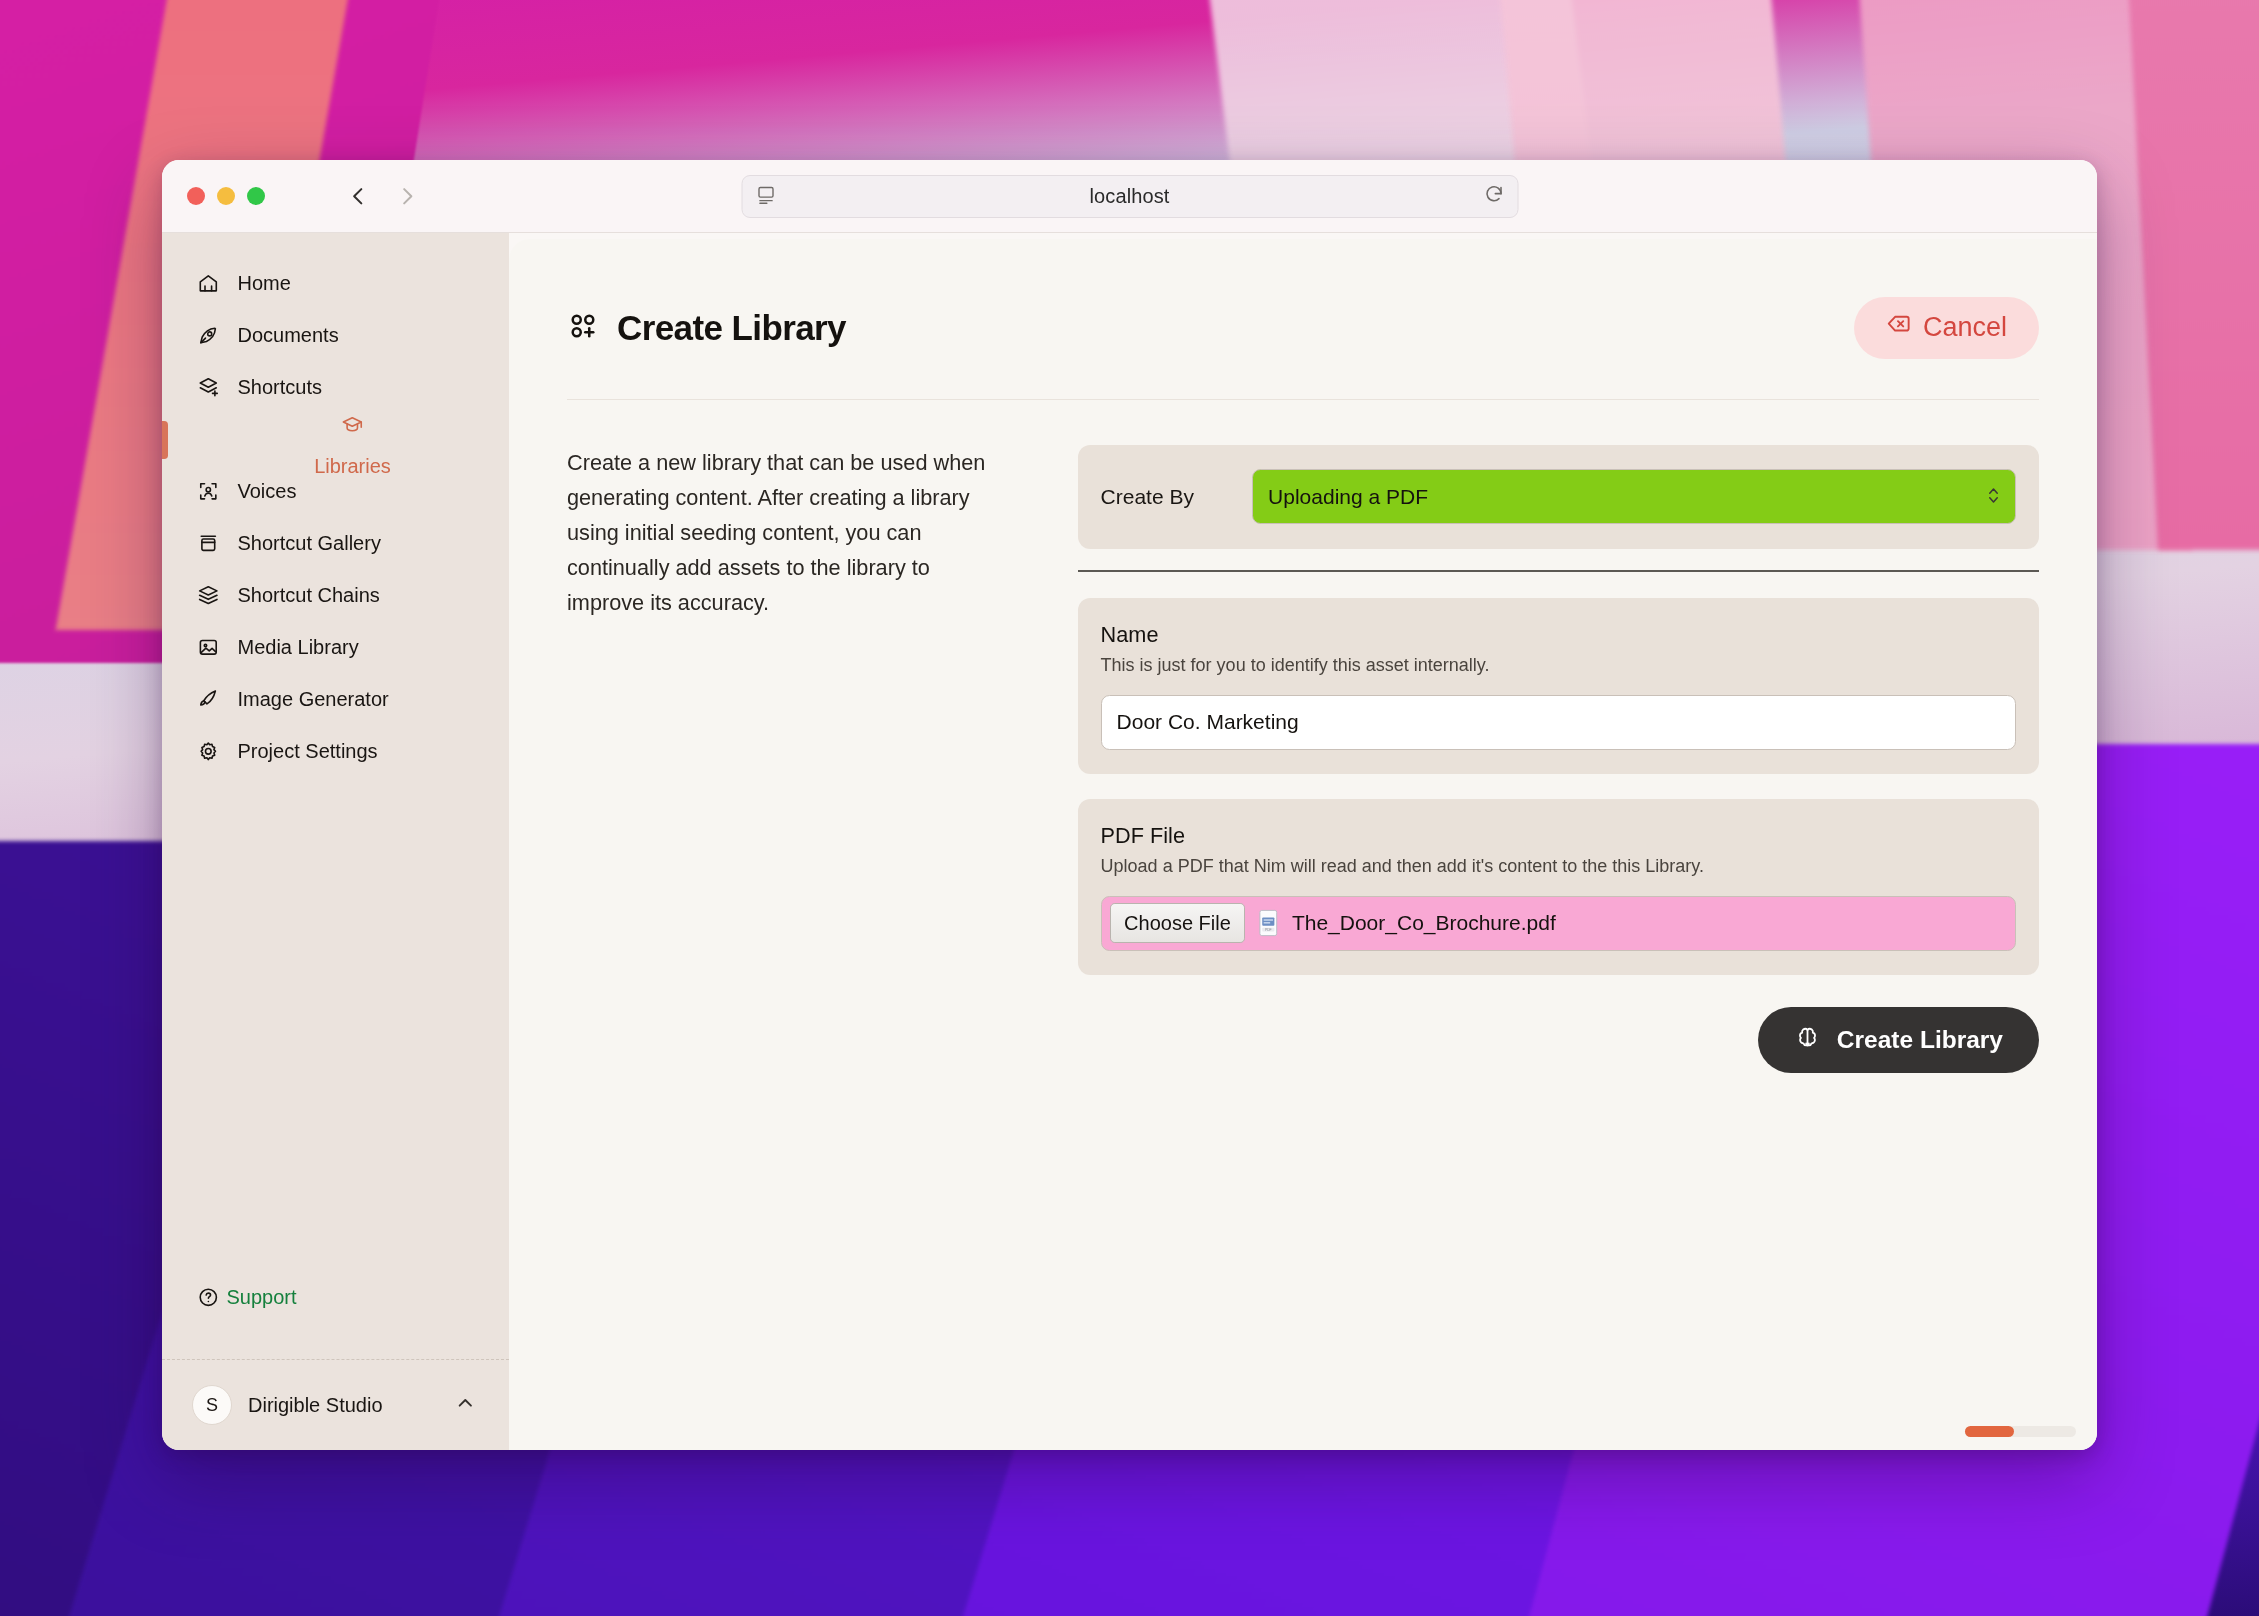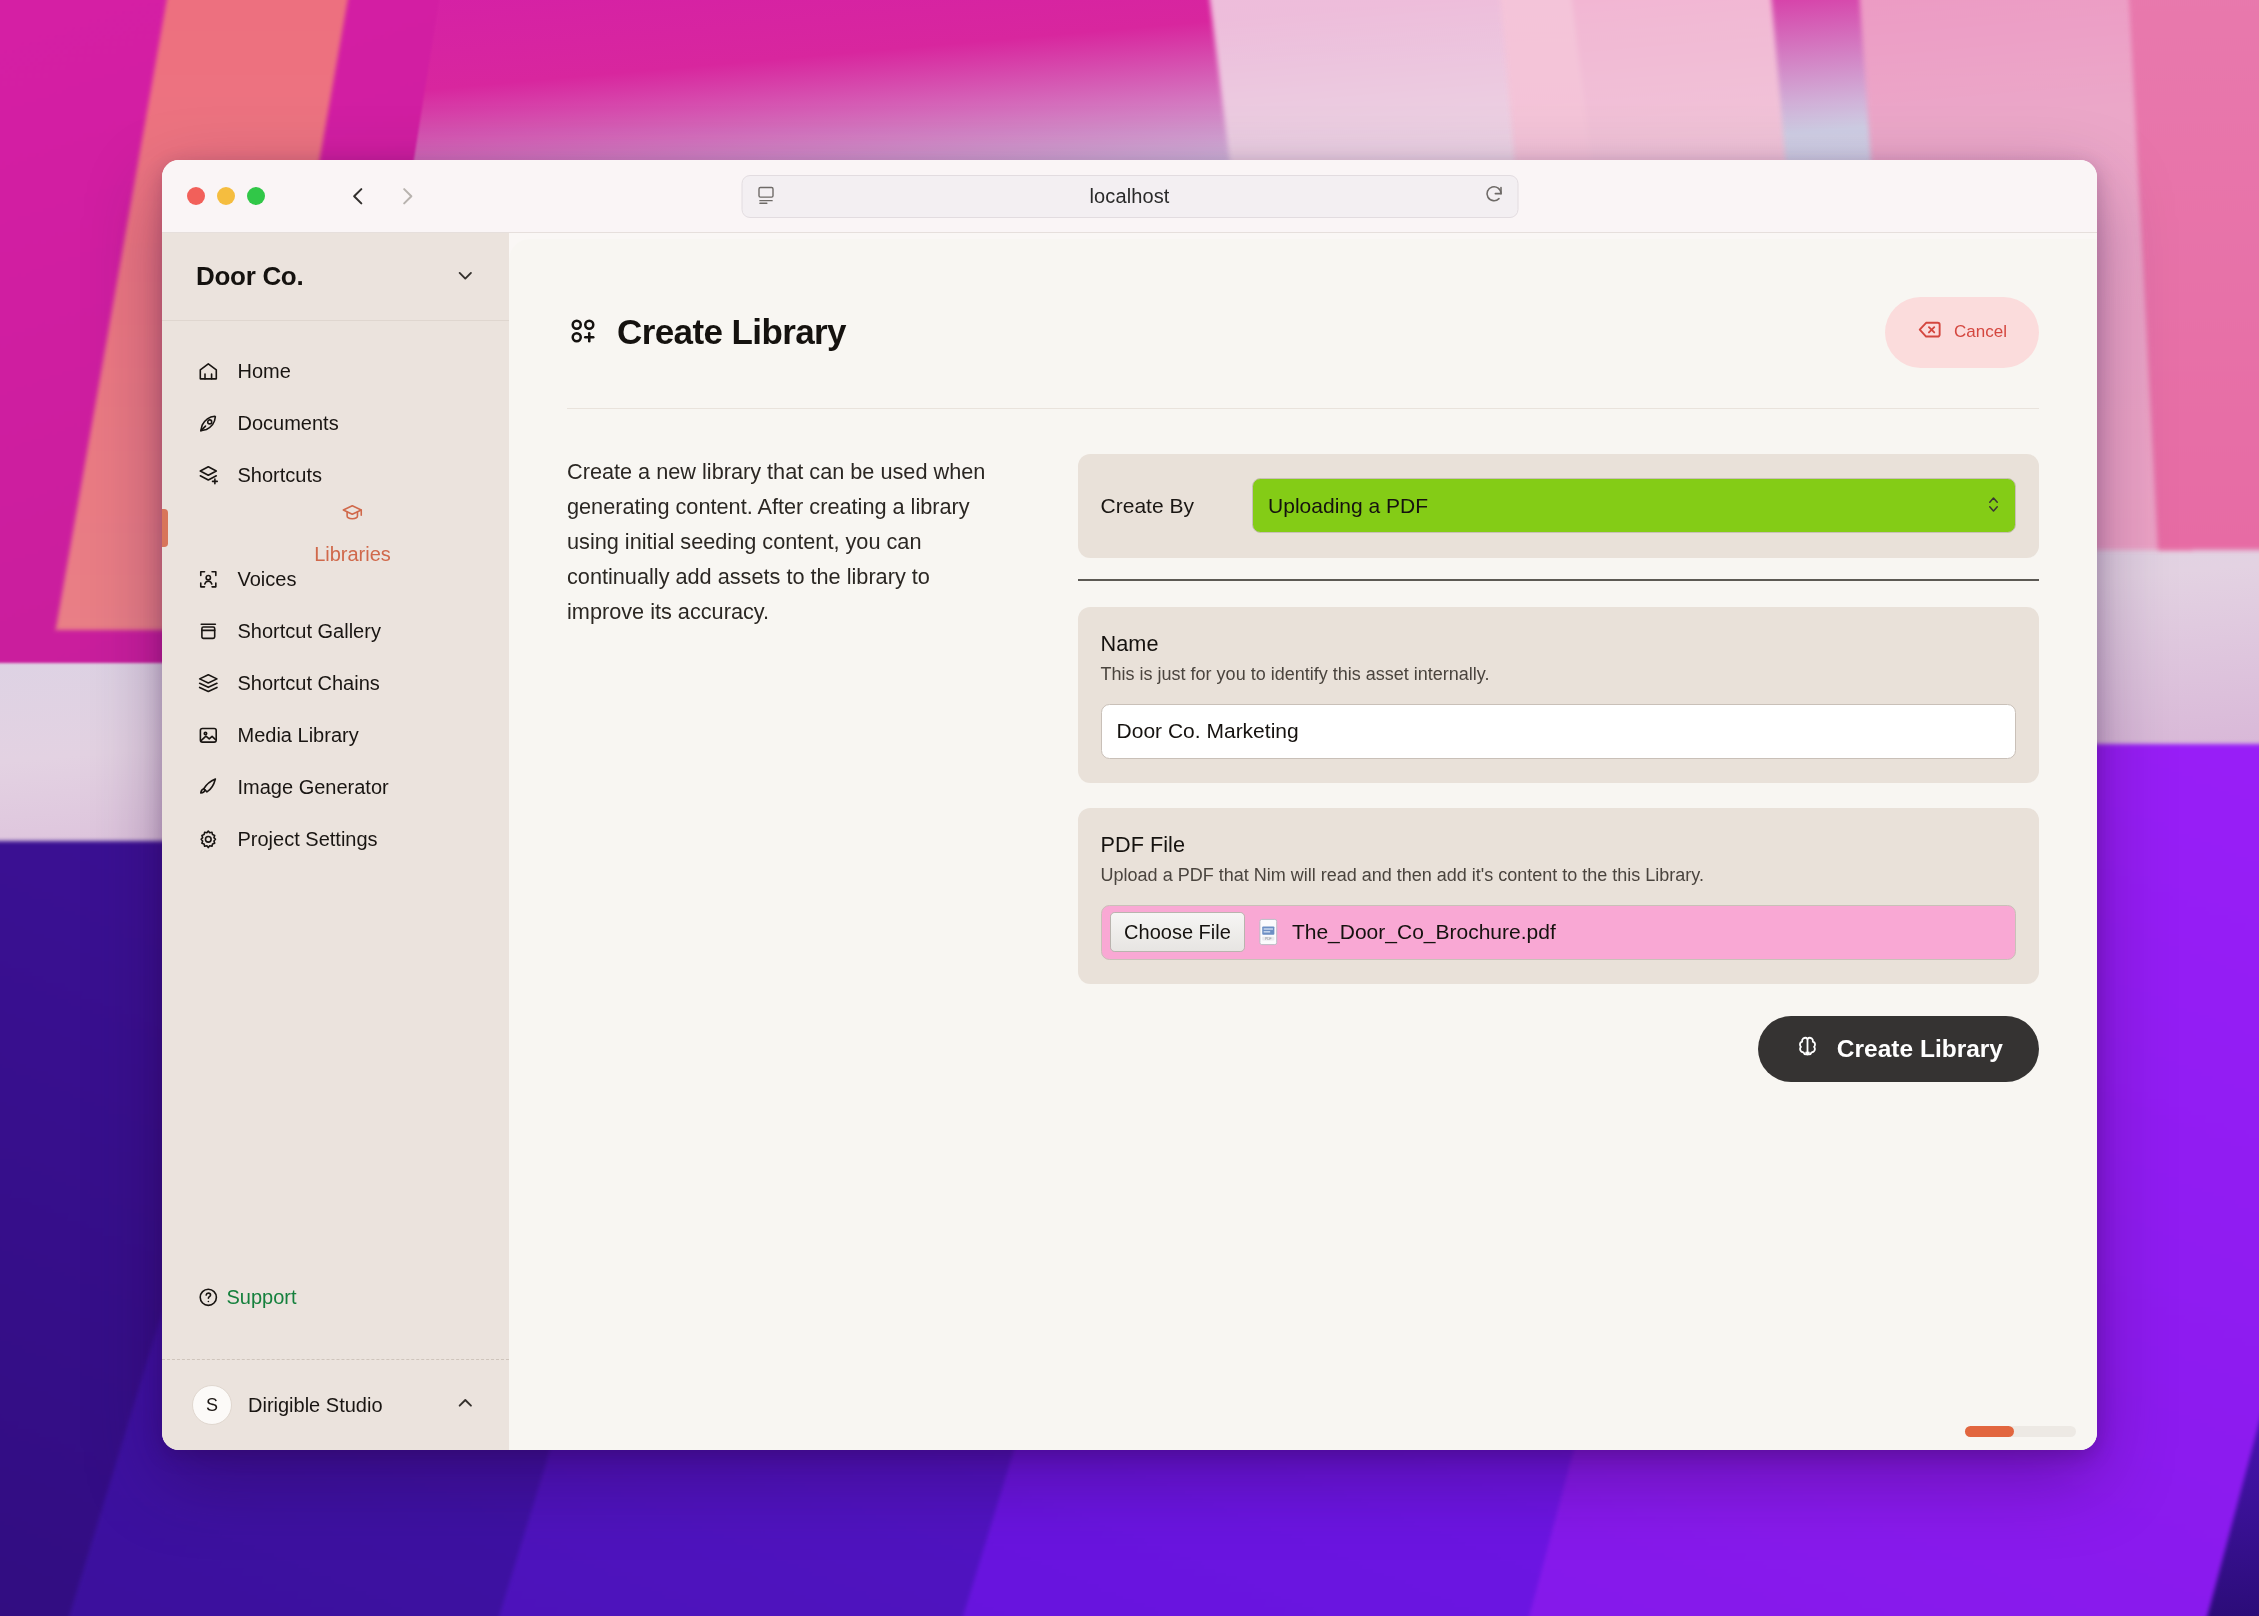--- a/index.html
+++ b/index.html
@@ -305,23 +305,23 @@
     letter-spacing: -0.6px;
   }
   #cancel-button {
     display: flex;
     align-items: center;
     gap: 12px;
     background: #FBDCDC;
     color: #D4473F;
     border: none;
     border-radius: 941px;
-    height: 71px;
+    height: 62px;
     padding: 0 32px;
-    font-size: 17px;
+    font-size: 27px;
     font-family: inherit;
     cursor: pointer;
   }
 
   #content-cols {
     display: flex;
     gap: 68px;
     padding-top: 45px;
   }
   #desc-col { width: 443px; flex: 0 0 443px; }
@@ -525,28 +525,20 @@
           <polyline points="20 4 20 11 13.5 11"></polyline>
         </svg>
       </span>
     </div>
   </div>
 
   <div id="app-body">
 
     <div id="sidebar">
 
-      <div id="org-header">
-        <span class="org-name">Door Co.</span>
-        <span>
-          <svg width="22.6" height="22.6" viewBox="0 0 24 24" fill="none" stroke="#34302C" stroke-width="2" stroke-linecap="round" stroke-linejoin="round">
-            <polyline points="6 9.5 12 15.5 18 9.5"></polyline>
-          </svg>
-        </span>
-      </div>
 
       <div id="nav">
 
         <div class="nav-item">
           <span class="ico">
             <svg width="22.6" height="22.6" viewBox="0 0 24 24" fill="none" stroke="#191512" stroke-width="1.7" stroke-linecap="round" stroke-linejoin="round">
               <path d="M3.5 10.5 12 4l8.5 6.5V20H3.5z"></path>
               <line x1="8.5" y1="20" x2="8.5" y2="15"></line>
               <line x1="15.5" y1="20" x2="15.5" y2="15"></line>
             </svg>

